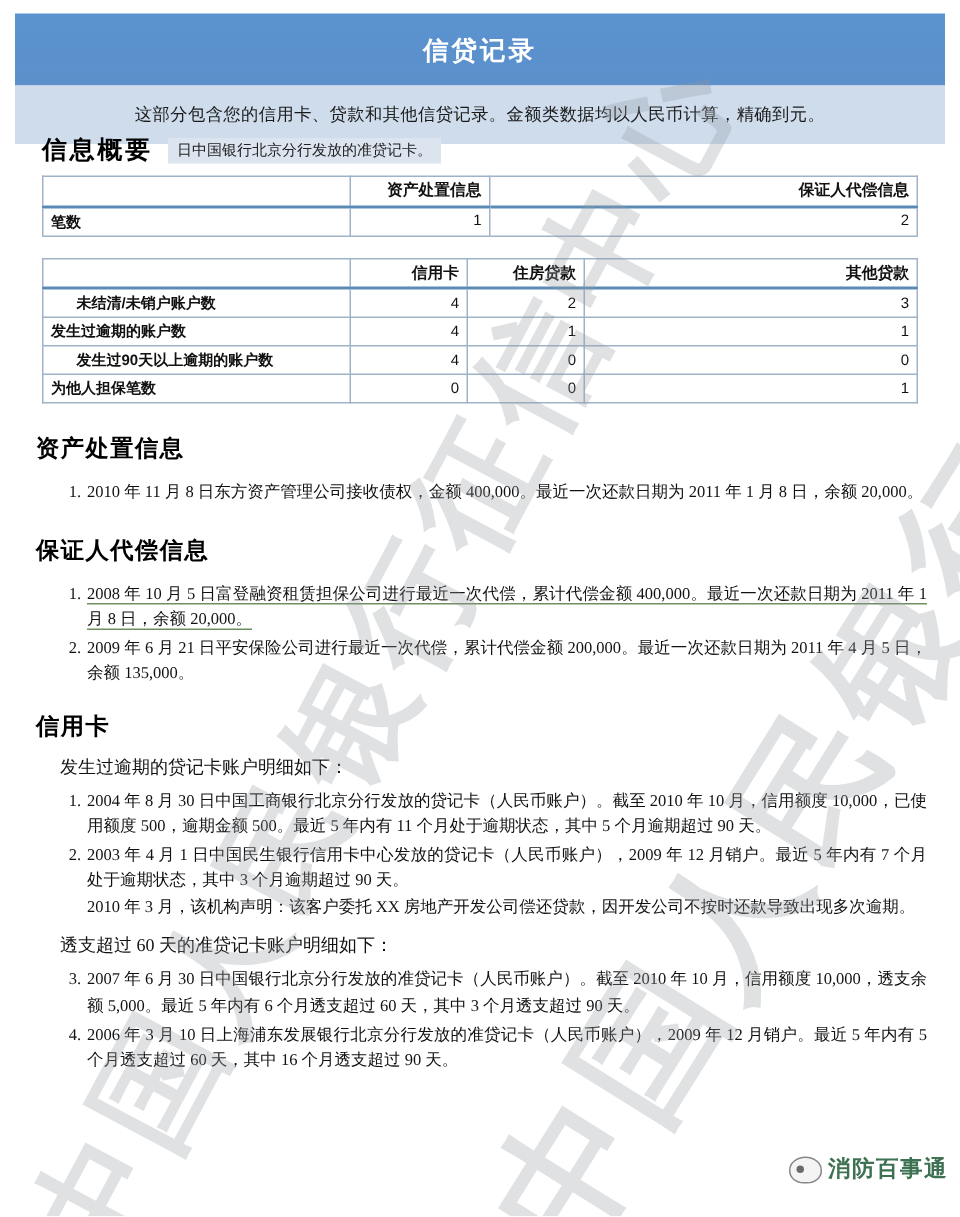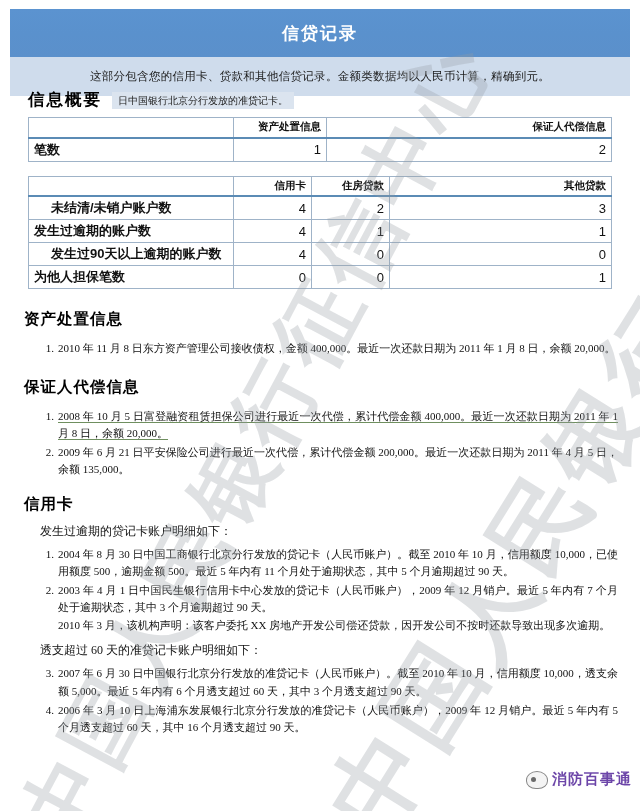--- a/index.html
+++ b/index.html
@@ -120,21 +120,21 @@
   
   .tbl {
     border-collapse: collapse;
     margin-left: 28px;
     width: 584px;
     background: transparent;
     font-family: "Liberation Sans", sans-serif;
   }
   .tbl td, .tbl th {
     border: 1px solid #9fb3c8;
-    font-size: 13px;
+    font-size: 10px;
     color: #111;
     padding: 2px 5px;
     height: 17px;
     background: transparent;
   }
   .tbl th {
     font-weight: bold;
     border-bottom: 2px solid #5b8bb5;
     text-align: right;
     font-size: 10.5px;
@@ -229,21 +229,21 @@
     left: 4px;
     top: 5px;
     width: 5px;
     height: 5px;
     border-radius: 50%;
     background: #4a4a4a;
   }
   .corner-logo .brand {
     font-size: 15px;
     font-weight: bold;
-    color: #4c1d95;
+    color: #14532d;
     letter-spacing: 1px;
     font-family: "Liberation Sans", sans-serif;
   }
 </style>
 </head>
 <body>
 
 <div id="page">
 
   <div class="wm-layer">

